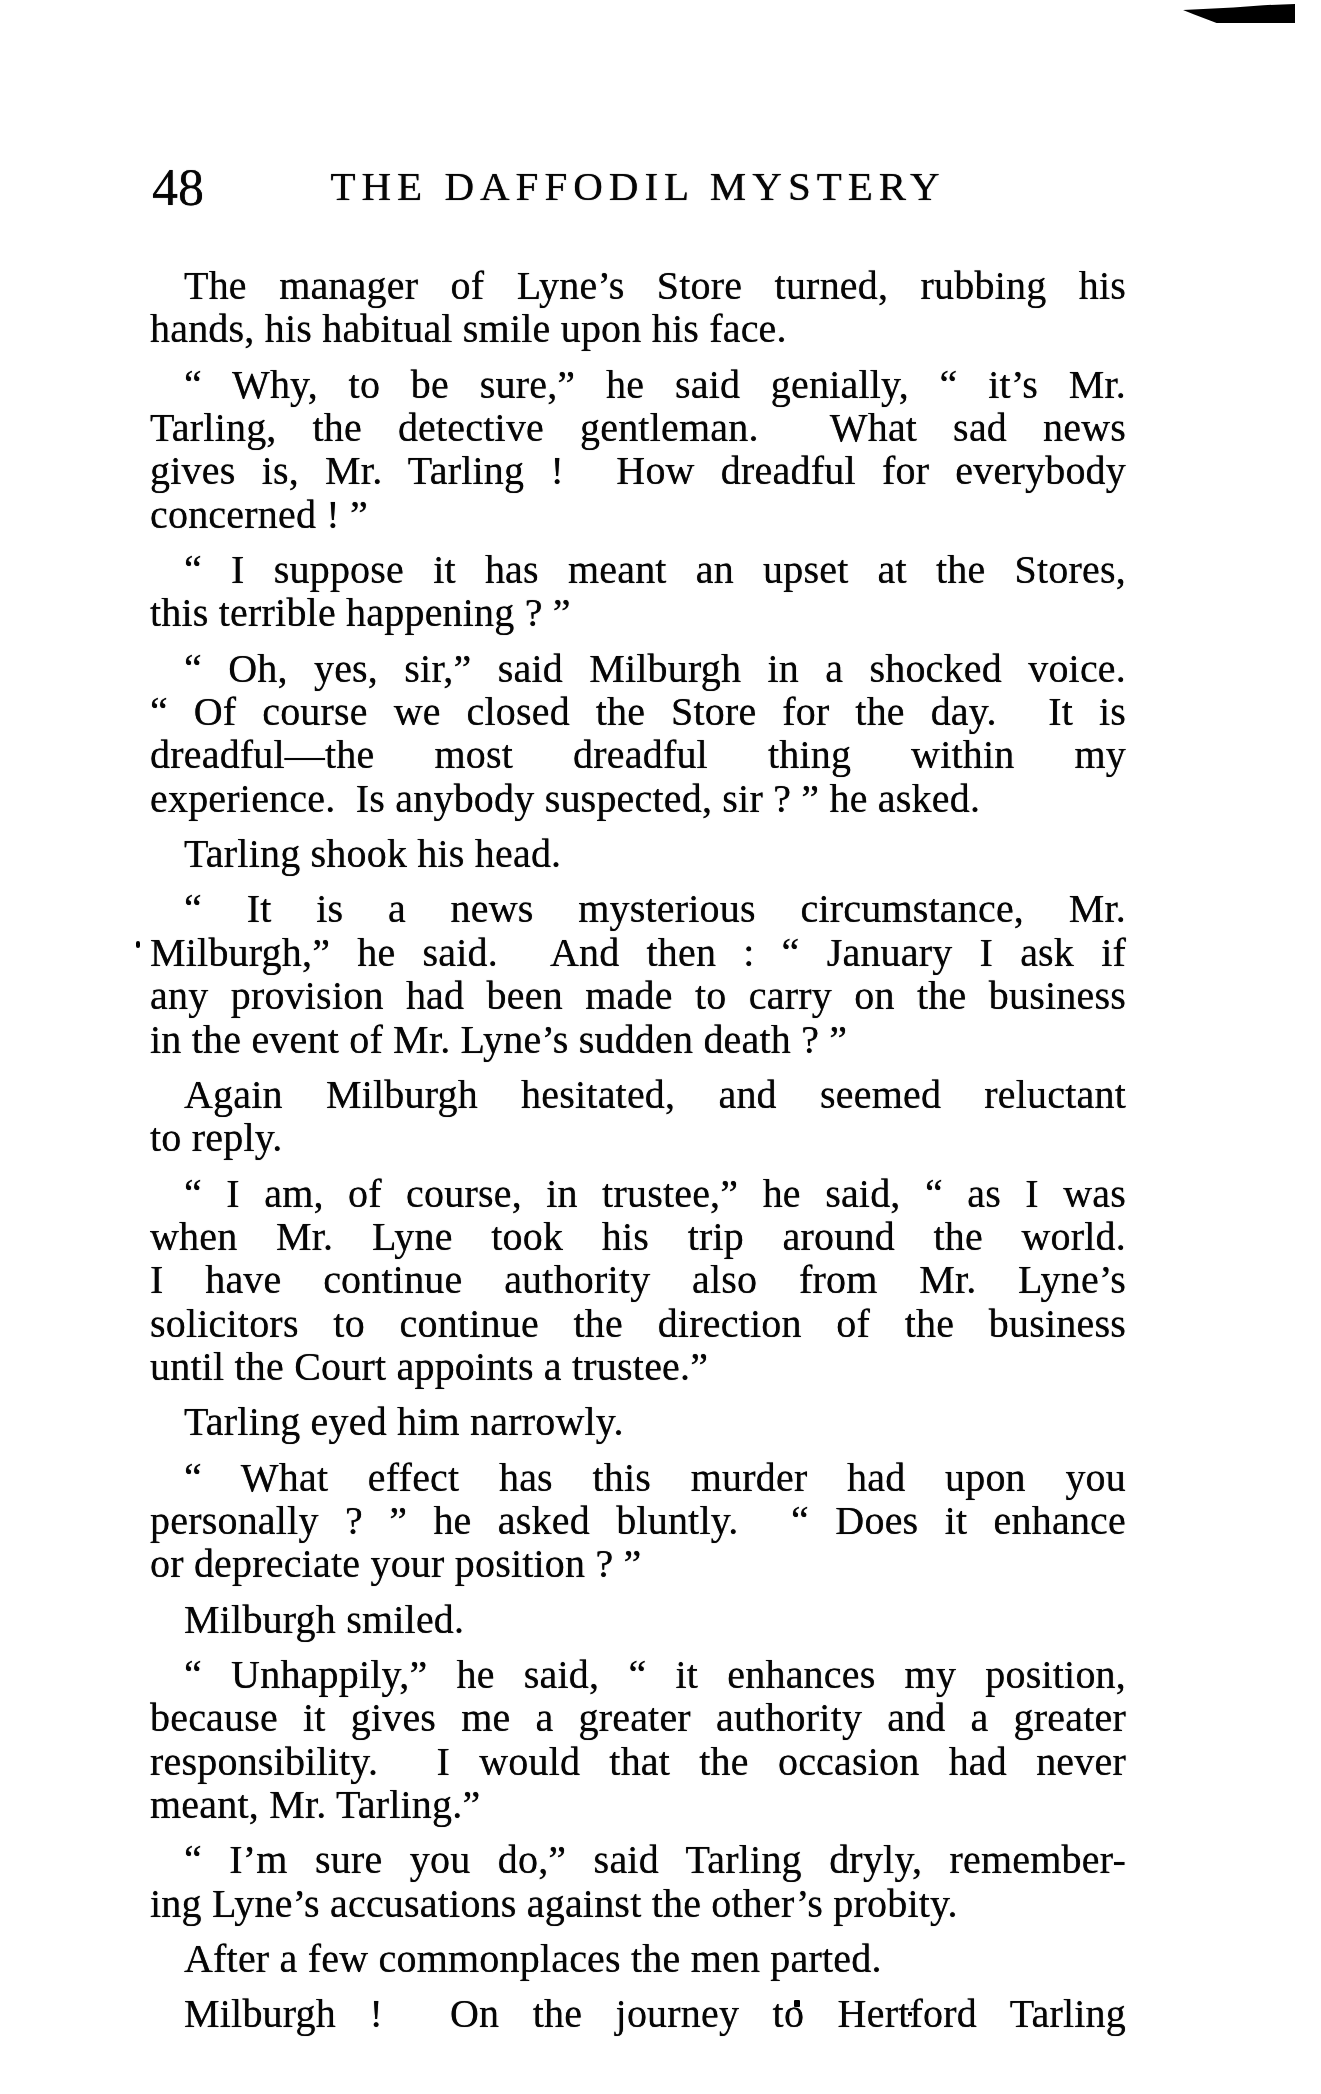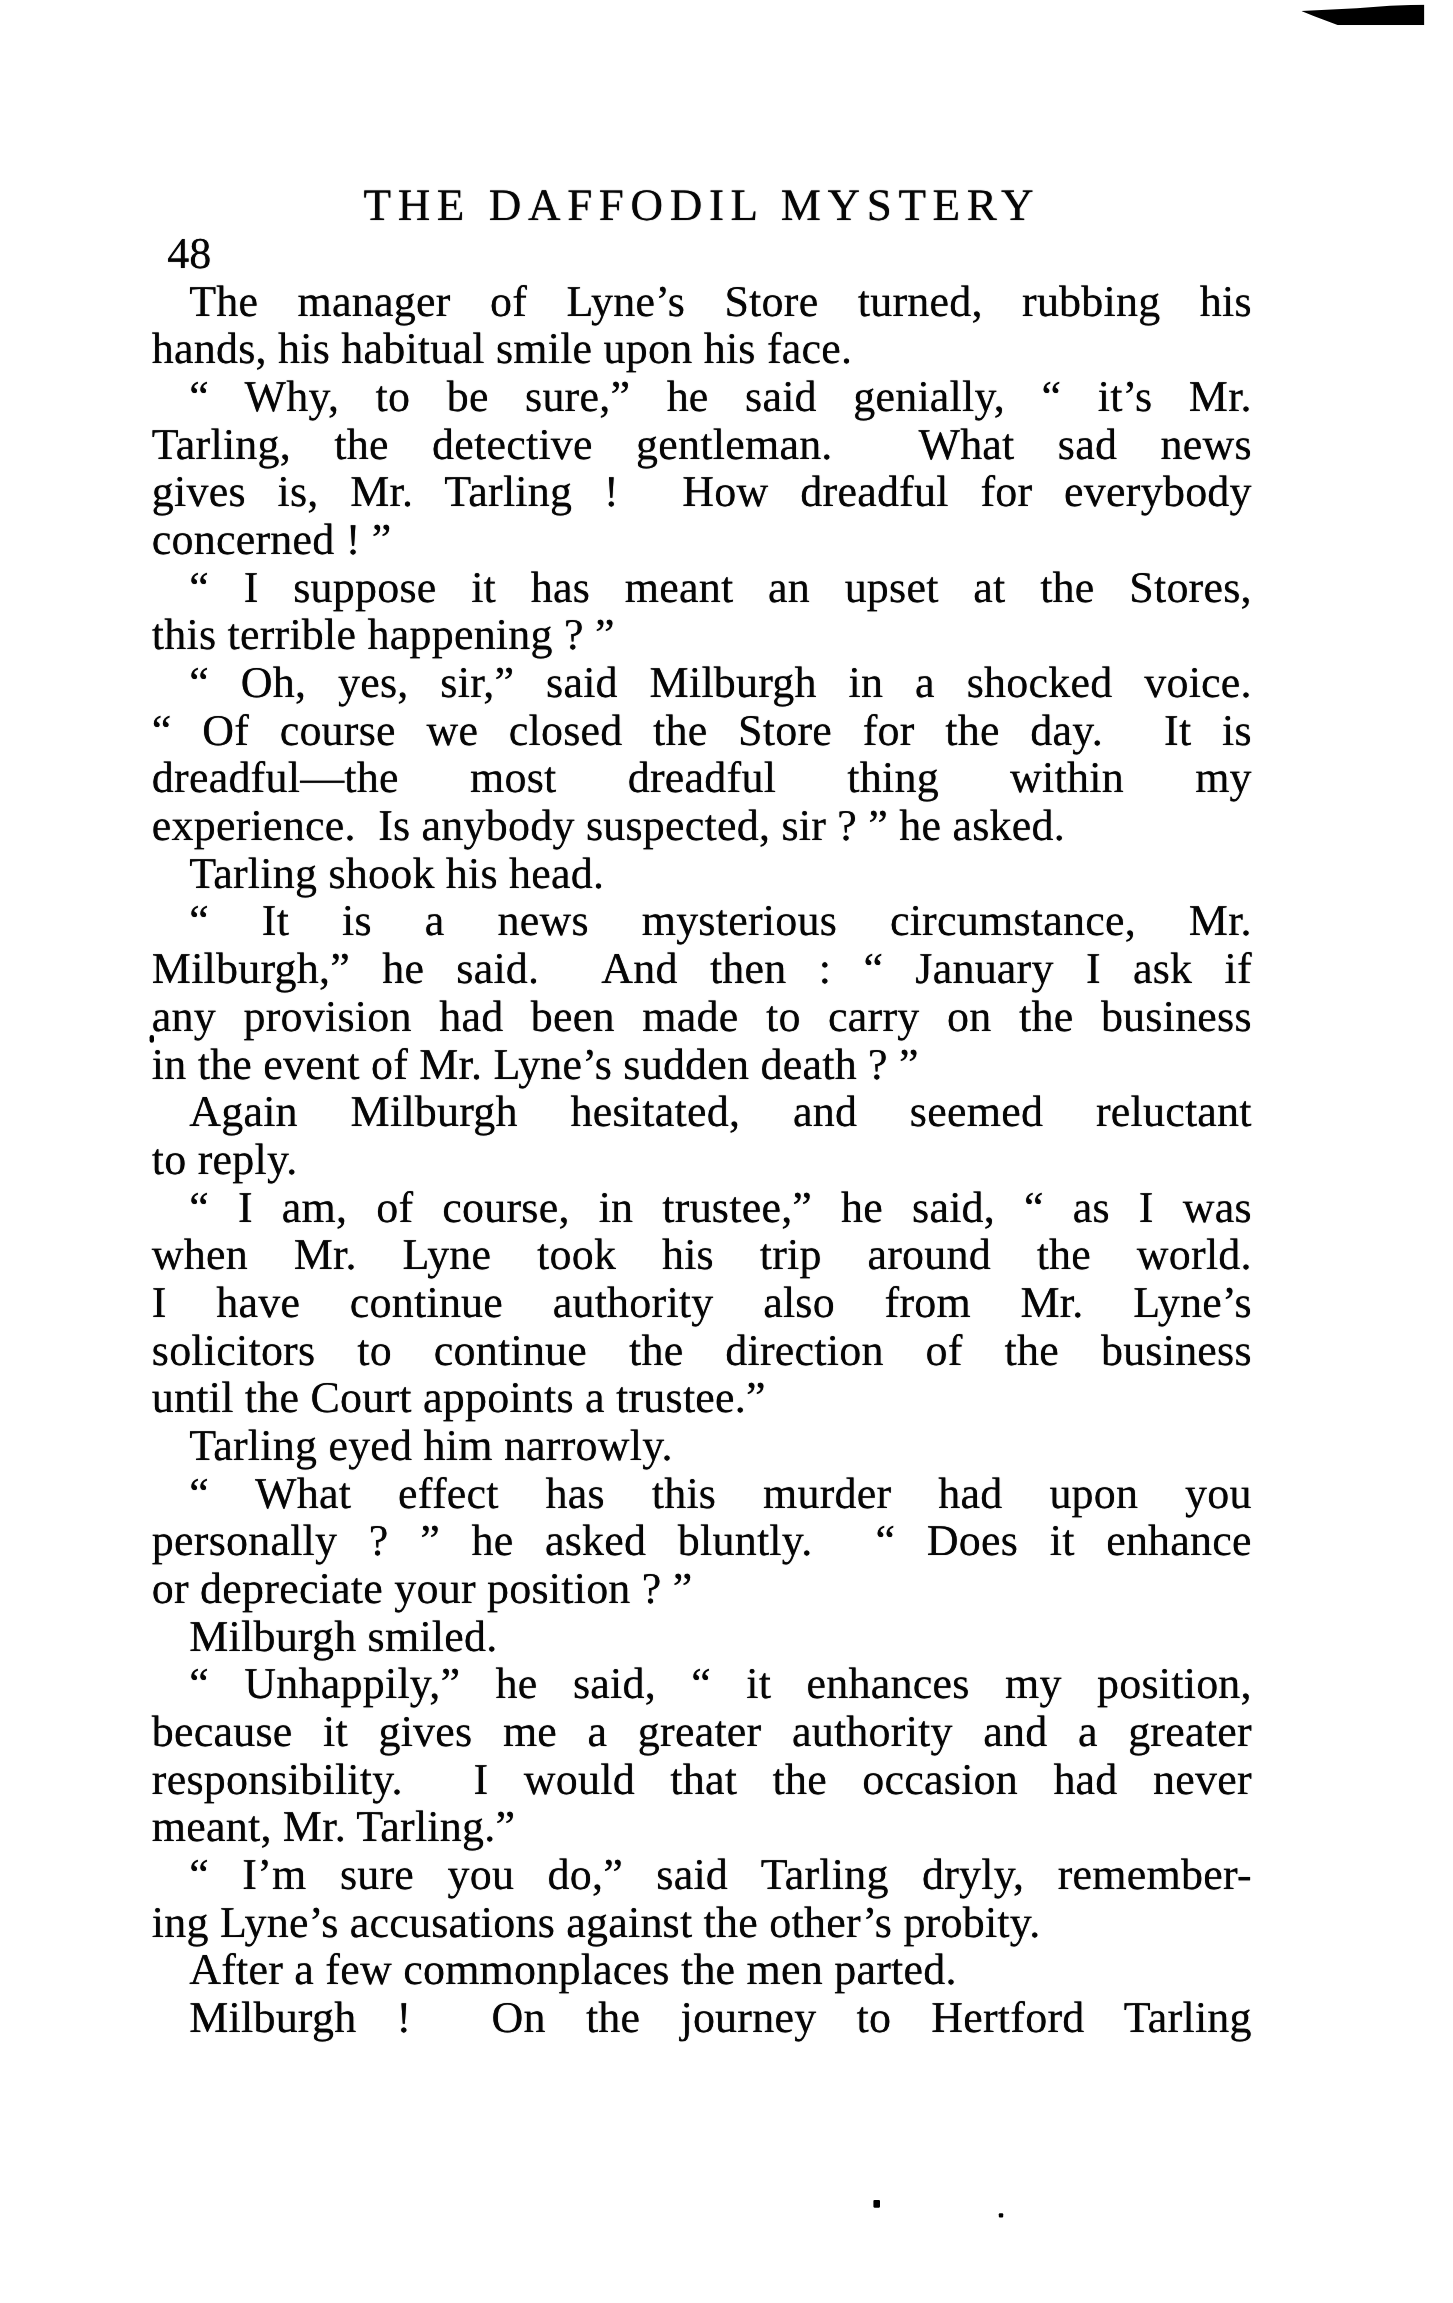--- a/index.html
+++ b/index.html
@@ -8,32 +8,31 @@
     width: 1321px;
     height: 2094px;
     background: #ffffff;
     overflow: hidden;
     font-family: "Liberation Serif", "DejaVu Serif", serif;
     color: #060606;
   }
   .header { position: absolute; left: 138px; top: 162px; width: 1000px; height: 50px; }
   .page-num {
     position: absolute; left: 14px; top: 4px;
-    font-size: 40px; line-height: 44px;
+    font-size: 52px; line-height: 44px;
     text-shadow: 0 0 0.7px rgba(0,0,0,0.85);
-    margin-top: 43px;
   }
   .running-title {
     position: absolute; left: 0; top: 0; width: 100%;
     text-align: center; white-space: nowrap;
     font-size: 41px; line-height: 48px; letter-spacing: 6px;
     text-shadow: 0 0 0.9px rgba(0,0,0,0.9);
   }
   .body-block { position: absolute; left: 138px; top: 252px; width: 1000px; }
-  .para { margin: 0; padding: 0; }
+  .para { margin: 12px; padding: 0; }
   .line {
     font-size: 40px;
     line-height: 43.35px;
     letter-spacing: 0.2px;
     white-space: pre-wrap;
     text-align: justify;
     text-align-last: justify;
     text-shadow: 0 0 0.7px rgba(0,0,0,0.85);
   }
   .line.first { text-indent: 34px; }

